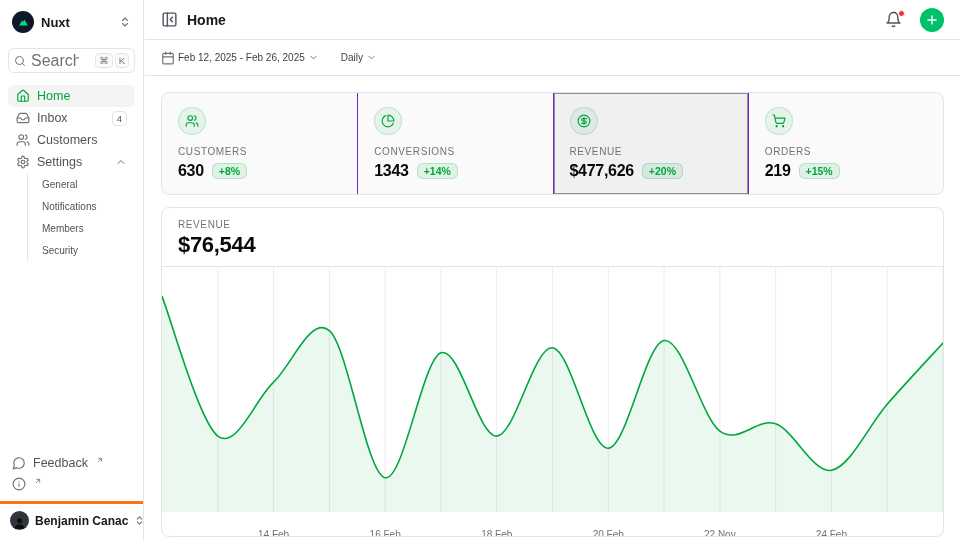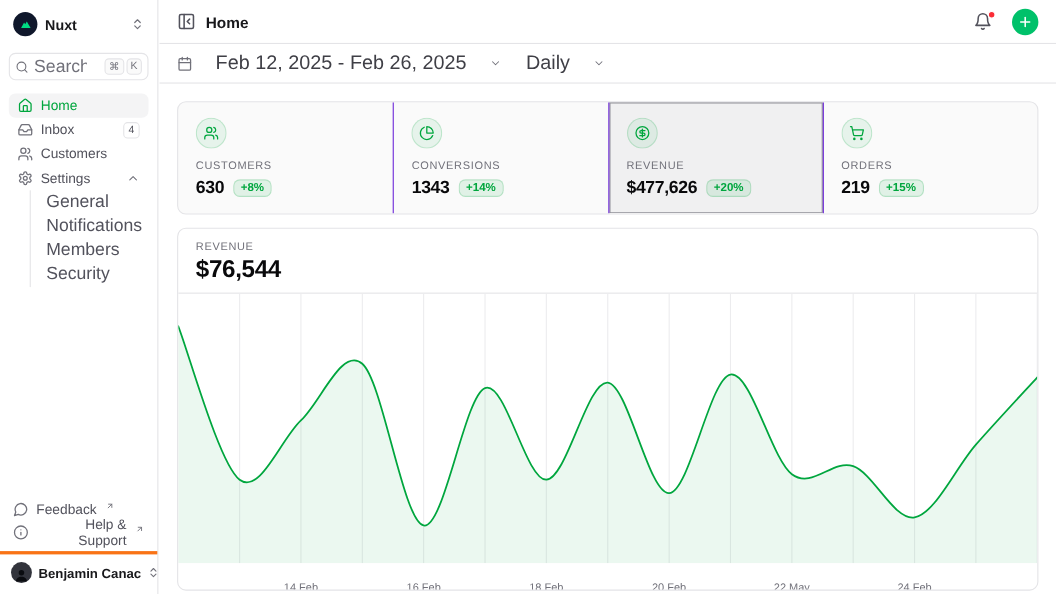--- a/index.html
+++ b/index.html
@@ -38,41 +38,41 @@
     border-radius: 6px; color: #52525c; font-size: 12.5px; font-weight: 500; cursor: pointer;
   }
   .nav-item.active { background: #f4f4f5; color: #00a63e; }
   .nav-item.active .ico { stroke: #00a63e; }
   .nav-item .label { flex: 1 1 auto; }
   .nav-badge {
     min-width: 15px; height: 15px; padding: 0 3px; border: 1px solid #e4e4e7; border-radius: 4px;
     font-size: 9.5px; color: #52525c; display: flex; align-items: center; justify-content: center; background: #fff;
   }
   .submenu { margin-left: 19px; border-left: 1px solid #e4e4e7; padding-left: 8px; display: flex; flex-direction: column; }
-  .submenu-item { height: 22px; display: flex; align-items: center; padding: 0 6px; font-size: 16px; color: #52525c; font-weight: 500; border-radius: 6px; cursor: pointer; }
+  .submenu-item { height: 22px; display: flex; align-items: center; padding: 0 6px; font-size: 10px; color: #52525c; font-weight: 500; border-radius: 6px; cursor: pointer; }
   .side-spacer { flex: 1 1 auto; }
   .foot-item { height: 21px; display: flex; align-items: center; gap: 7px; padding: 0 4px; font-size: 12.5px; color: #52525c; font-weight: 500; cursor: pointer; border-radius: 6px; text-align: right; }
   .ext { margin-left: 1px; margin-bottom: 6px; }
   .user-row {
     border-top: 3px solid #f97316; margin: 7px -8px 0; padding: 7px 10px 2px;
     display: flex; align-items: center; gap: 6px; cursor: pointer;
   }
   .user-avatar { width: 19px; height: 19px; border-radius: 50%; background: #32343c; display: flex; align-items: end; justify-content: center; overflow: hidden; flex: none; }
   .user-name { font-size: 12px; font-weight: 600; color: #18181b; flex: 1 1 auto; white-space: nowrap; }
 
   
   .main { position: absolute; left: 145px; top: 0; right: 0; bottom: 0; }
   .topbar { height: 40px; border-bottom: 1px solid #e4e4e7; display: flex; align-items: center; padding: 0 16px; gap: 9px; }
   .page-title { font-size: 14px; font-weight: 700; }
   .topbar-spacer { flex: 1 1 auto; }
   .bell-wrap { position: relative; width: 18px; height: 18px; cursor: pointer; margin-right: 8px; }
   .bell-dot { position: absolute; top: -1px; right: -2px; width: 7px; height: 7px; border-radius: 50%; background: #fb2c36; border: 1.5px solid #fff; }
   .add-btn { width: 24px; height: 24px; border-radius: 50%; background: #00c16a; border: 0; display: flex; align-items: center; justify-content: center; cursor: pointer; }
   .toolbar { height: 36px; border-bottom: 1px solid #e4e4e7; display: flex; align-items: center; padding: 0 16px; gap: 22px; }
-  .picker { display: flex; align-items: center; gap: 21px; font-size: 18px; font-weight: 500; color: #3f3f46; cursor: pointer; }
+  .picker { display: flex; align-items: center; gap: 3px; font-size: 10px; font-weight: 500; color: #3f3f46; cursor: pointer; }
 
   .content { padding: 16px; }
 
   
   .stats {
     display: grid; grid-template-columns: repeat(4, 1fr);
     border: 1px solid #e4e4e7; border-radius: 8px; background: #fafafa; overflow: hidden;
   }
   .stat-card { padding: 14px 16px 14px; cursor: pointer; position: relative; }
   .stat-card + .stat-card { border-left: 1px solid #6d28d9; }
@@ -205,21 +205,20 @@
     </span>
   </div>
   <div class="foot-item">
     <span>
       <svg class="ico" width="14" height="14" viewBox="0 0 24 24">
           <circle cx="12" cy="12" r="10"></circle>
           <path d="M12 16v-4"></path>
           <path d="M12 8h.01"></path>
         </svg>
     </span>
-    <span>Help &amp; Support</span>
     <span class="ext">
       <svg class="ico" width="8" height="8" viewBox="0 0 24 24" style="stroke-width:2.5">
           <path d="M7 17 17 7"></path>
           <path d="M8 7h9v9"></path>
         </svg>
     </span>
   </div>
 
   <div class="user-row">
     <span class="user-avatar">
@@ -382,19 +381,19 @@
             <line x1="789.0" y1="0" x2="789.0" y2="245" stroke="#ececee" stroke-width="1" vector-effect="non-scaling-stroke"></line>
             <path d="M 0.0,29.4 C 9.4,52.7 37.6,154.8 56.4,169.1 C 75.1,183.3 93.9,132.7 112.7,115.2 C 131.5,97.6 150.3,47.8 169.1,63.7 C 187.9,79.6 206.6,207.0 225.4,210.7 C 244.2,214.4 263.0,92.7 281.8,85.8 C 300.6,78.8 319.4,169.9 338.1,169.1 C 356.9,168.2 375.7,78.8 394.5,80.8 C 413.3,82.9 432.1,182.5 450.9,181.3 C 469.6,180.1 488.4,76.4 507.2,73.5 C 526.0,70.6 544.8,150.3 563.6,164.1 C 582.4,178.0 601.1,150.3 619.9,156.8 C 638.7,163.3 657.5,206.6 676.3,203.3 C 695.1,200.1 713.9,158.4 732.6,137.2 C 751.4,116.0 779.6,86.2 789.0,76.0 L 789,245 L 0,245 Z" fill="rgba(0,166,62,0.08)" stroke="none"></path>
             <path d="M 0.0,29.4 C 9.4,52.7 37.6,154.8 56.4,169.1 C 75.1,183.3 93.9,132.7 112.7,115.2 C 131.5,97.6 150.3,47.8 169.1,63.7 C 187.9,79.6 206.6,207.0 225.4,210.7 C 244.2,214.4 263.0,92.7 281.8,85.8 C 300.6,78.8 319.4,169.9 338.1,169.1 C 356.9,168.2 375.7,78.8 394.5,80.8 C 413.3,82.9 432.1,182.5 450.9,181.3 C 469.6,180.1 488.4,76.4 507.2,73.5 C 526.0,70.6 544.8,150.3 563.6,164.1 C 582.4,178.0 601.1,150.3 619.9,156.8 C 638.7,163.3 657.5,206.6 676.3,203.3 C 695.1,200.1 713.9,158.4 732.6,137.2 C 751.4,116.0 779.6,86.2 789.0,76.0" fill="none" stroke="#00a63e" stroke-width="1.6" vector-effect="non-scaling-stroke" stroke-linejoin="round" stroke-linecap="round"></path>
           </svg>
       </div>
       <div class="ticks" id="chart-ticks">
           <span class="tick" style="left: 14.2857%;">14 Feb</span>
           <span class="tick" style="left: 28.5714%;">16 Feb</span>
           <span class="tick" style="left: 42.8571%;">18 Feb</span>
           <span class="tick" style="left: 57.1429%;">20 Feb</span>
-          <span class="tick" style="left: 71.4286%;">22 May</span>
+          <span class="tick" style="left: 71.4286%;">22 Nov</span>
           <span class="tick" style="left: 85.7143%;">24 Feb</span>
         </div>
     </div>
 
   </div>
 </main>
 
 </body></html>

